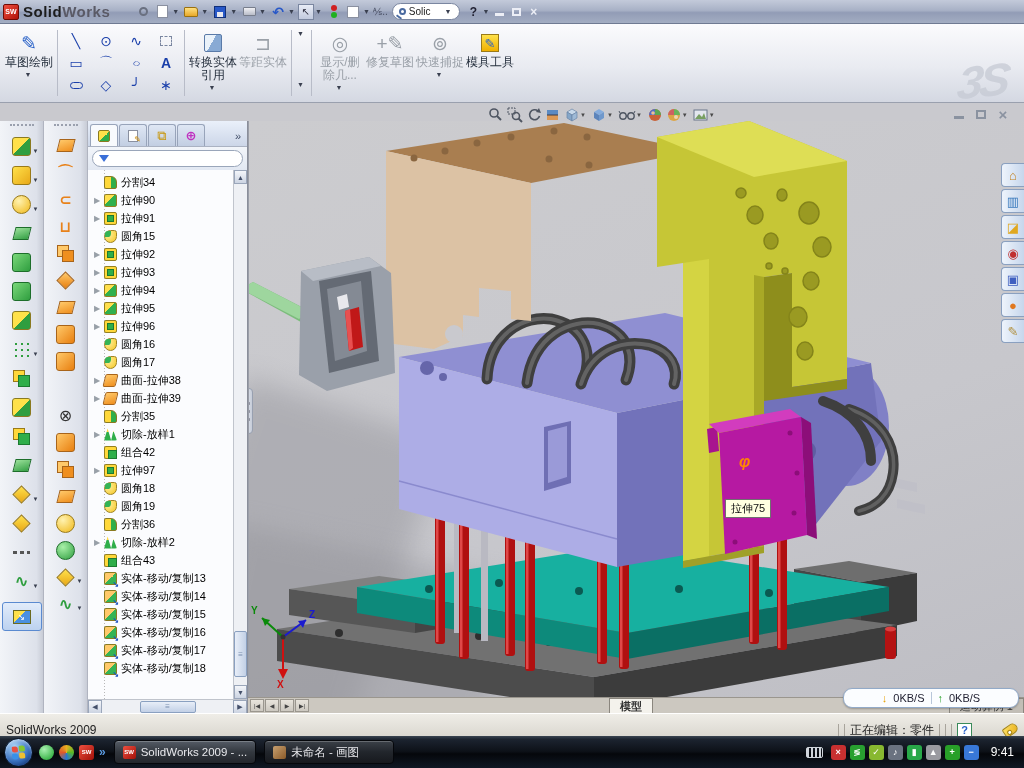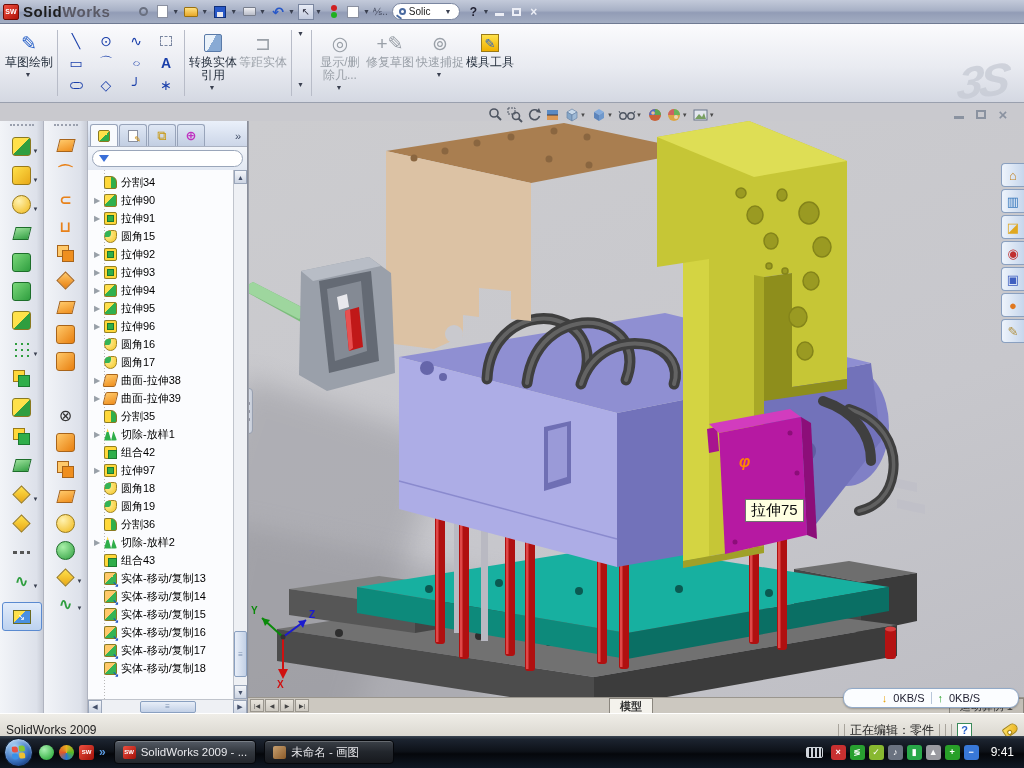--- a/index.html
+++ b/index.html
@@ -158,21 +158,21 @@
   .hscroll{height:14px;background:#eef0f4;border-top:1px solid #c0c4cc;display:flex;align-items:center;}
   .hthumb{width:56px;height:12px;margin:0 auto;background:linear-gradient(#e8eef8,#c2d0e6);border:1px solid #8aa0c0;border-radius:2px;color:#7a90b0;font-size:8px;display:flex;align-items:center;justify-content:center;}
 
   
   .rightcol{flex:1;display:flex;flex-direction:column;}
   .viewport{position:relative;width:776px;height:576px;background:linear-gradient(160deg,#cccccf 0%,#c7c7cc 60%,#bebec4 100%);border-left:1px solid #9a9ea8;overflow:hidden;}
   .vshadow1{position:absolute;left:-60px;top:280px;width:210px;height:330px;background:#8f8f96;opacity:.45;filter:blur(14px);transform:rotate(18deg);}
   .vshadow2{position:absolute;left:-40px;top:430px;width:290px;height:220px;background:#96969c;opacity:.5;filter:blur(12px);transform:rotate(12deg);}
   .viewport svg{position:absolute;left:0;top:0;}
   .phi{position:absolute;left:490px;top:332px;color:#ff8800;font-size:16px;font-weight:bold;font-style:italic;}
-  .vtooltip{position:absolute;left:496px;top:378px;background:#ffffe1;border:1px solid #707070;padding:1px 5px;font-size:15px;color:#111;white-space:nowrap;}
+  .vtooltip{position:absolute;left:476px;top:378px;background:#ffffe1;border:1px solid #707070;padding:1px 5px;font-size:11px;color:#111;white-space:nowrap;}
   .triadlbl{position:absolute;font-size:10px;font-weight:bold;}
 
   
   .headsup{position:absolute;left:488px;top:105px;height:20px;display:flex;align-items:center;gap:3px;z-index:30;opacity:.85;}
   .hu{display:flex;align-items:center;}
   .hu svg{display:block;}
   .hu .drop{font-size:6px;color:#333;}
   .docctl{position:absolute;left:952px;top:107px;display:flex;gap:8px;z-index:30;align-items:center;}
   .dc{color:#8a92a0;display:flex;align-items:center;justify-content:center;width:14px;height:14px;font-weight:bold;}
   .dc-min{border-bottom:3px solid #8a92a0;width:10px;height:9px;}

